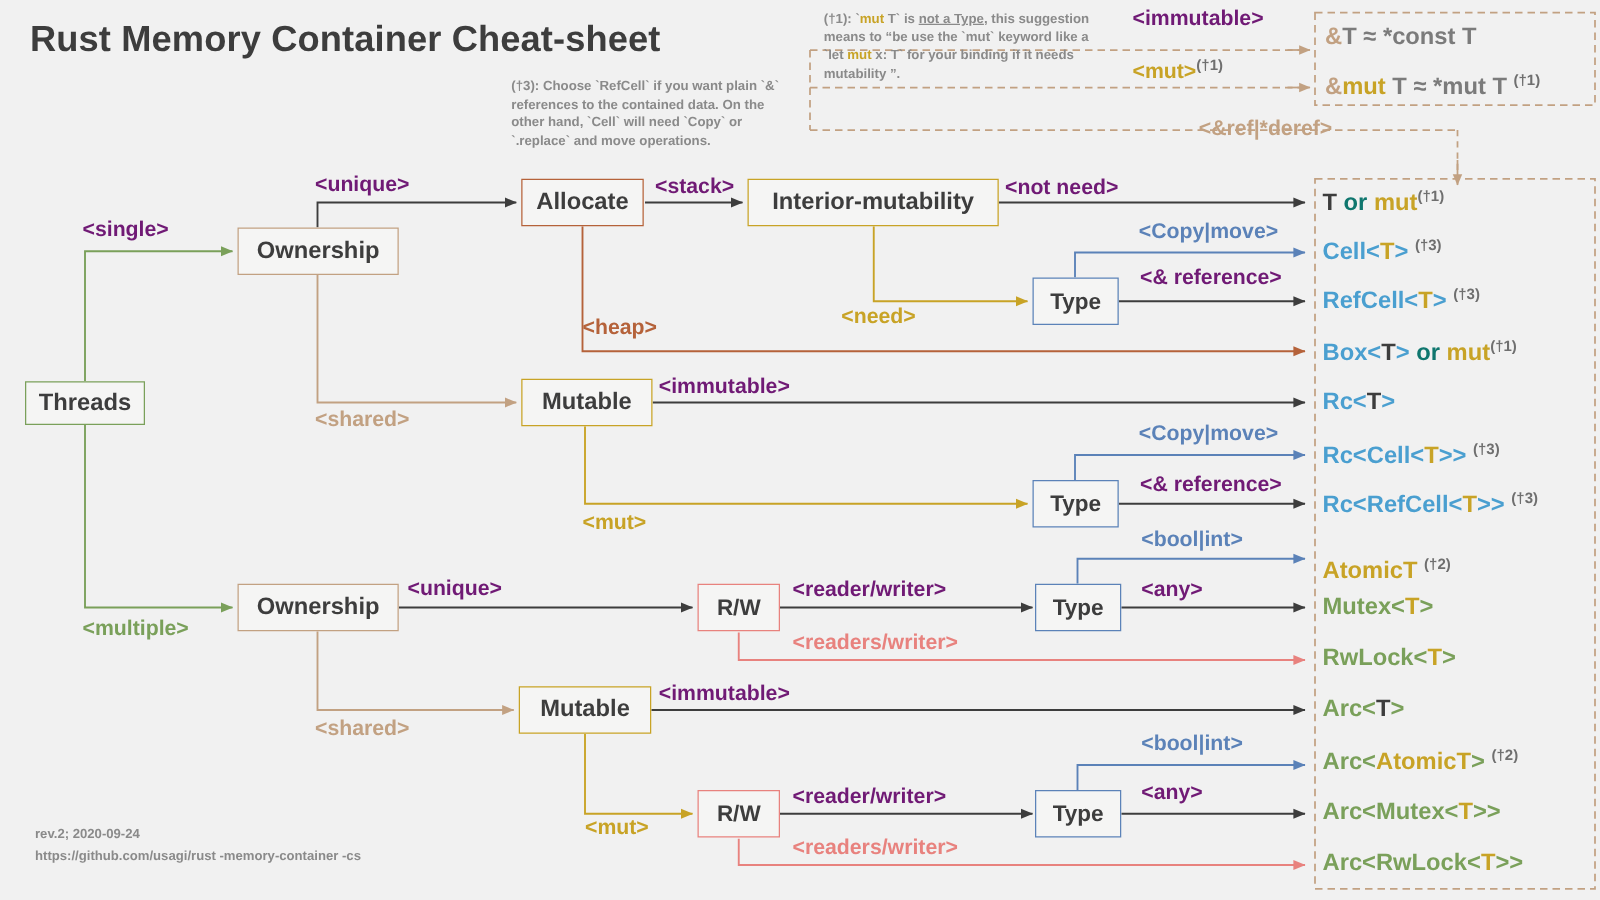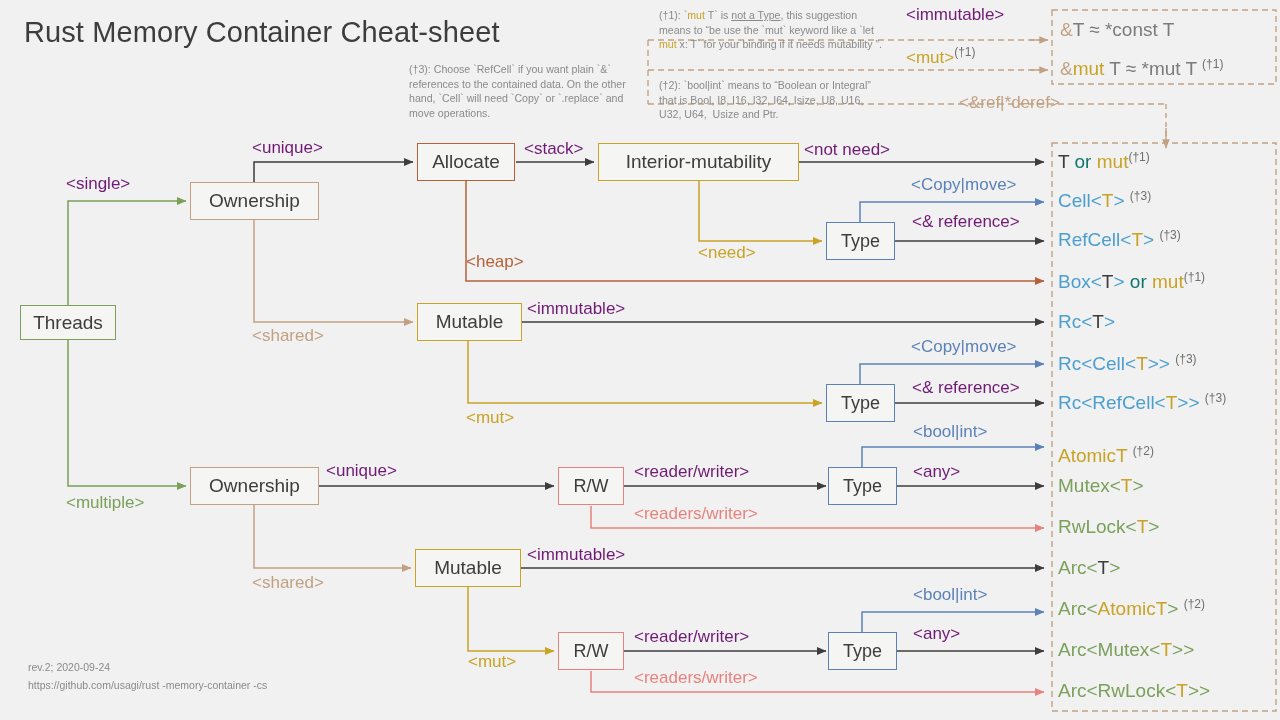--- a/index.html
+++ b/index.html
@@ -2,21 +2,21 @@
 <html><head>
 <meta charset="utf-8">
 <style>
   html,body{margin:0;padding:0;}
   body{
     width:1280px;height:720px;overflow:hidden;
     background:#f1f1f1;
     font-family:"Liberation Sans","DejaVu Sans",sans-serif;
     color:#404040;
   }
-  #stage{position:relative;width:1280px;height:720px;}
+  #stage{position:relative;width:1280px;height:720px;font-weight:bold;}
   #wires{position:absolute;left:0;top:0;width:1280px;height:720px;}
 
   .t{position:absolute;white-space:nowrap;line-height:1;}
 
   
   .title{left:24px;top:18px;font-size:29px;color:#3d3d3d;letter-spacing:.1px;}
 
   
   .foot{left:28px;font-size:10.5px;color:#8a8a8a;}
   .foot.l1{top:662px;}
@@ -157,21 +157,20 @@
     <rect x="1052" y="10" width="224" height="74" fill="none" stroke="#c2a182" stroke-width="1.4" stroke-dasharray="6 4"></rect>
     <rect x="1052" y="143" width="224" height="568" fill="none" stroke="#c2a182" stroke-width="1.4" stroke-dasharray="6 4"></rect>
   </svg>
 
   <div class="t title">Rust Memory Container Cheat-sheet</div>
   <div class="t foot l1">rev.2; 2020-09-24</div>
   <div class="t foot l2">https://github.com/usagi/rust -memory-container -cs</div>
 
   <div class="note" id="note3">(†3): Choose `RefCell` if you want plain `&amp;` references to the contained data. On the other hand, `Cell` will need `Copy` or `.replace` and move operations.</div>
   <div class="note" id="note1">(†1): `<span class="kw">mut</span> T` is <span class="ul">not a Type</span>, this suggestion means to “be use the `mut` keyword like a `let <span class="kw">mut</span> x: T` for your binding if it needs mutability ”.</div>
-  <div class="note" id="note2">(†2): `bool|int` means to “Boolean or Integral” that is Bool, I8, I16, I32, I64, Isize, U8, U16, U32, U64,&nbsp; Usize and Ptr.</div>
 
   <div class="box" style="left:20px;top:305px;width:96px;height:35px;border-color:#7aa05a;">Threads</div>
 
   <div class="box" style="left:190px;top:182px;width:129px;height:38px;border-color:#c2a182;">Ownership</div>
 
   <div class="box" style="left:190px;top:467px;width:129px;height:38px;border-color:#c2a182;">Ownership</div>
 
   <div class="box" style="left:417px;top:143px;width:98px;height:38px;border-color:#b5623a;">Allocate</div>
 
   <div class="box" style="left:598px;top:143px;width:201px;height:38px;border-color:#c8a326;">Interior-mutability</div>
@@ -195,21 +194,21 @@
   <div class="lab" style="left:66px;top:174px;">&lt;single&gt;</div>
   <div class="lab" style="left:66px;top:493px;color:#7aa05a;">&lt;multiple&gt;</div>
   <div class="lab" style="left:252px;top:138px;">&lt;unique&gt;</div>
   <div class="lab" style="left:252px;top:326px;color:#c2a182;">&lt;shared&gt;</div>
   <div class="lab" style="left:326px;top:461px;">&lt;unique&gt;</div>
   <div class="lab" style="left:252px;top:573px;color:#c2a182;">&lt;shared&gt;</div>
 
   <div class="lab" style="left:524px;top:139px;">&lt;stack&gt;</div>
   <div class="lab" style="left:466px;top:252px;color:#b5623a;">&lt;heap&gt;</div>
   <div class="lab" style="left:804px;top:140px;">&lt;not need&gt;</div>
-  <div class="lab" style="left:698px;top:243px;color:#c8a326;">&lt;need&gt;</div>
+  <div class="lab" style="left:673px;top:243px;color:#c8a326;">&lt;need&gt;</div>
 
   <div class="lab" style="left:911px;top:175px;color:#5b82b8;">&lt;Copy|move&gt;</div>
   <div class="lab" style="left:912px;top:212px;">&lt;&amp; reference&gt;</div>
   <div class="lab" style="left:911px;top:337px;color:#5b82b8;">&lt;Copy|move&gt;</div>
   <div class="lab" style="left:912px;top:378px;">&lt;&amp; reference&gt;</div>
 
   <div class="lab" style="left:527px;top:299px;">&lt;immutable&gt;</div>
   <div class="lab" style="left:466px;top:408px;color:#c8a326;">&lt;mut&gt;</div>
   <div class="lab" style="left:527px;top:545px;">&lt;immutable&gt;</div>
   <div class="lab" style="left:468px;top:652px;color:#c8a326;">&lt;mut&gt;</div>

